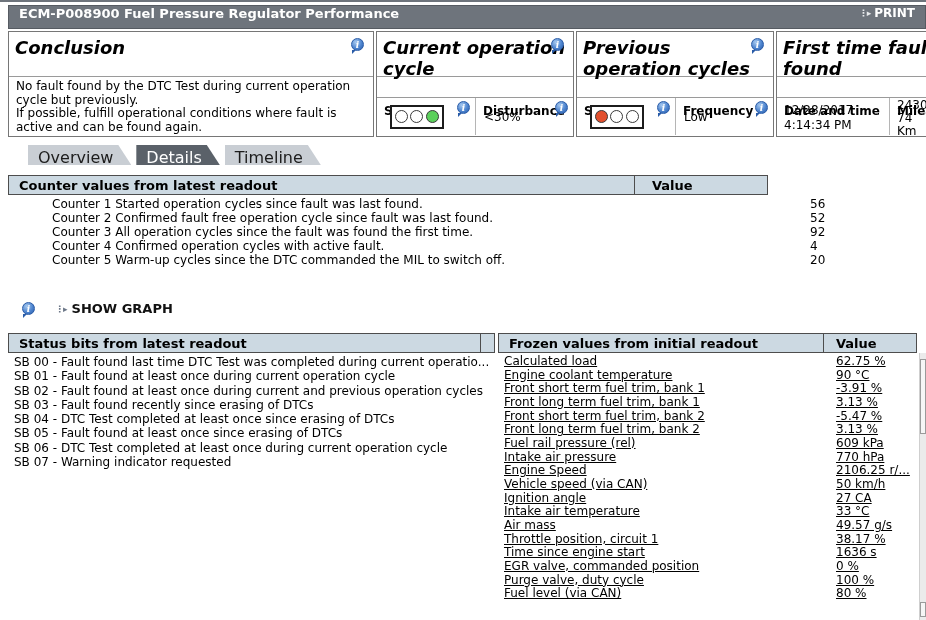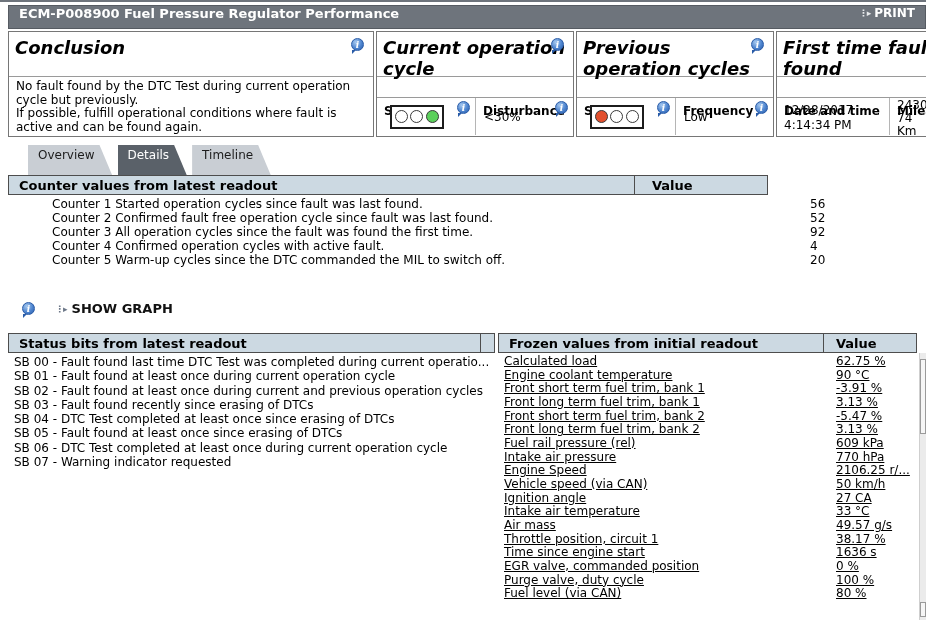--- a/index.html
+++ b/index.html
@@ -55,21 +55,21 @@
   .bulb { width:13px; height:13px; border-radius:50%; border:1px solid #3a3a3a; background:#fff; }
   .bulb[data-state="green"] { background:#5cd05c; }
   .bulb[data-state="red"]   { background:#e2502e; }
   .bulb[data-state="off"]   { background:#fff; }
 
   .date-cell { display:block; padding:5px 0 0 7px; line-height:15px; }
   .mileage-cell { display:block; padding:1px 0 0 7px; line-height:13px; border-left:1px solid #b5b5b5; flex:1; }
 
   
   .tabs { position:absolute; left:28px; top:145px; display:flex; gap:5px; height:20px; }
-  .tab { height:31px; padding:3px 18px 0 10px; background:#c9ced4; color:#1c1c1c; font-size:12px;
+  .tab { height:20px; padding:3px 18px 0 10px; background:#c9ced4; color:#1c1c1c; font-size:16px;
     clip-path:polygon(0 0, calc(100% - 13px) 0, 100% 100%, 0 100%); cursor:pointer; }
   .tab.active { background:#5a6169; color:#ffffff; }
 
   
   .band { position:absolute; height:20px; background:#ccd9e2; border:1px solid #4d4d4d;
     display:flex; align-items:center; font-weight:bold; font-size:13px; }
   .band-label { flex:1; padding-left:10px; }
   .band-tail { width:14px; height:100%; border-left:1px solid #4d4d4d; }
   #counter-band { left:8px; top:175px; width:760px; }
   #counter-band .band-val { width:133px; height:100%; border-left:1px solid #4d4d4d;

